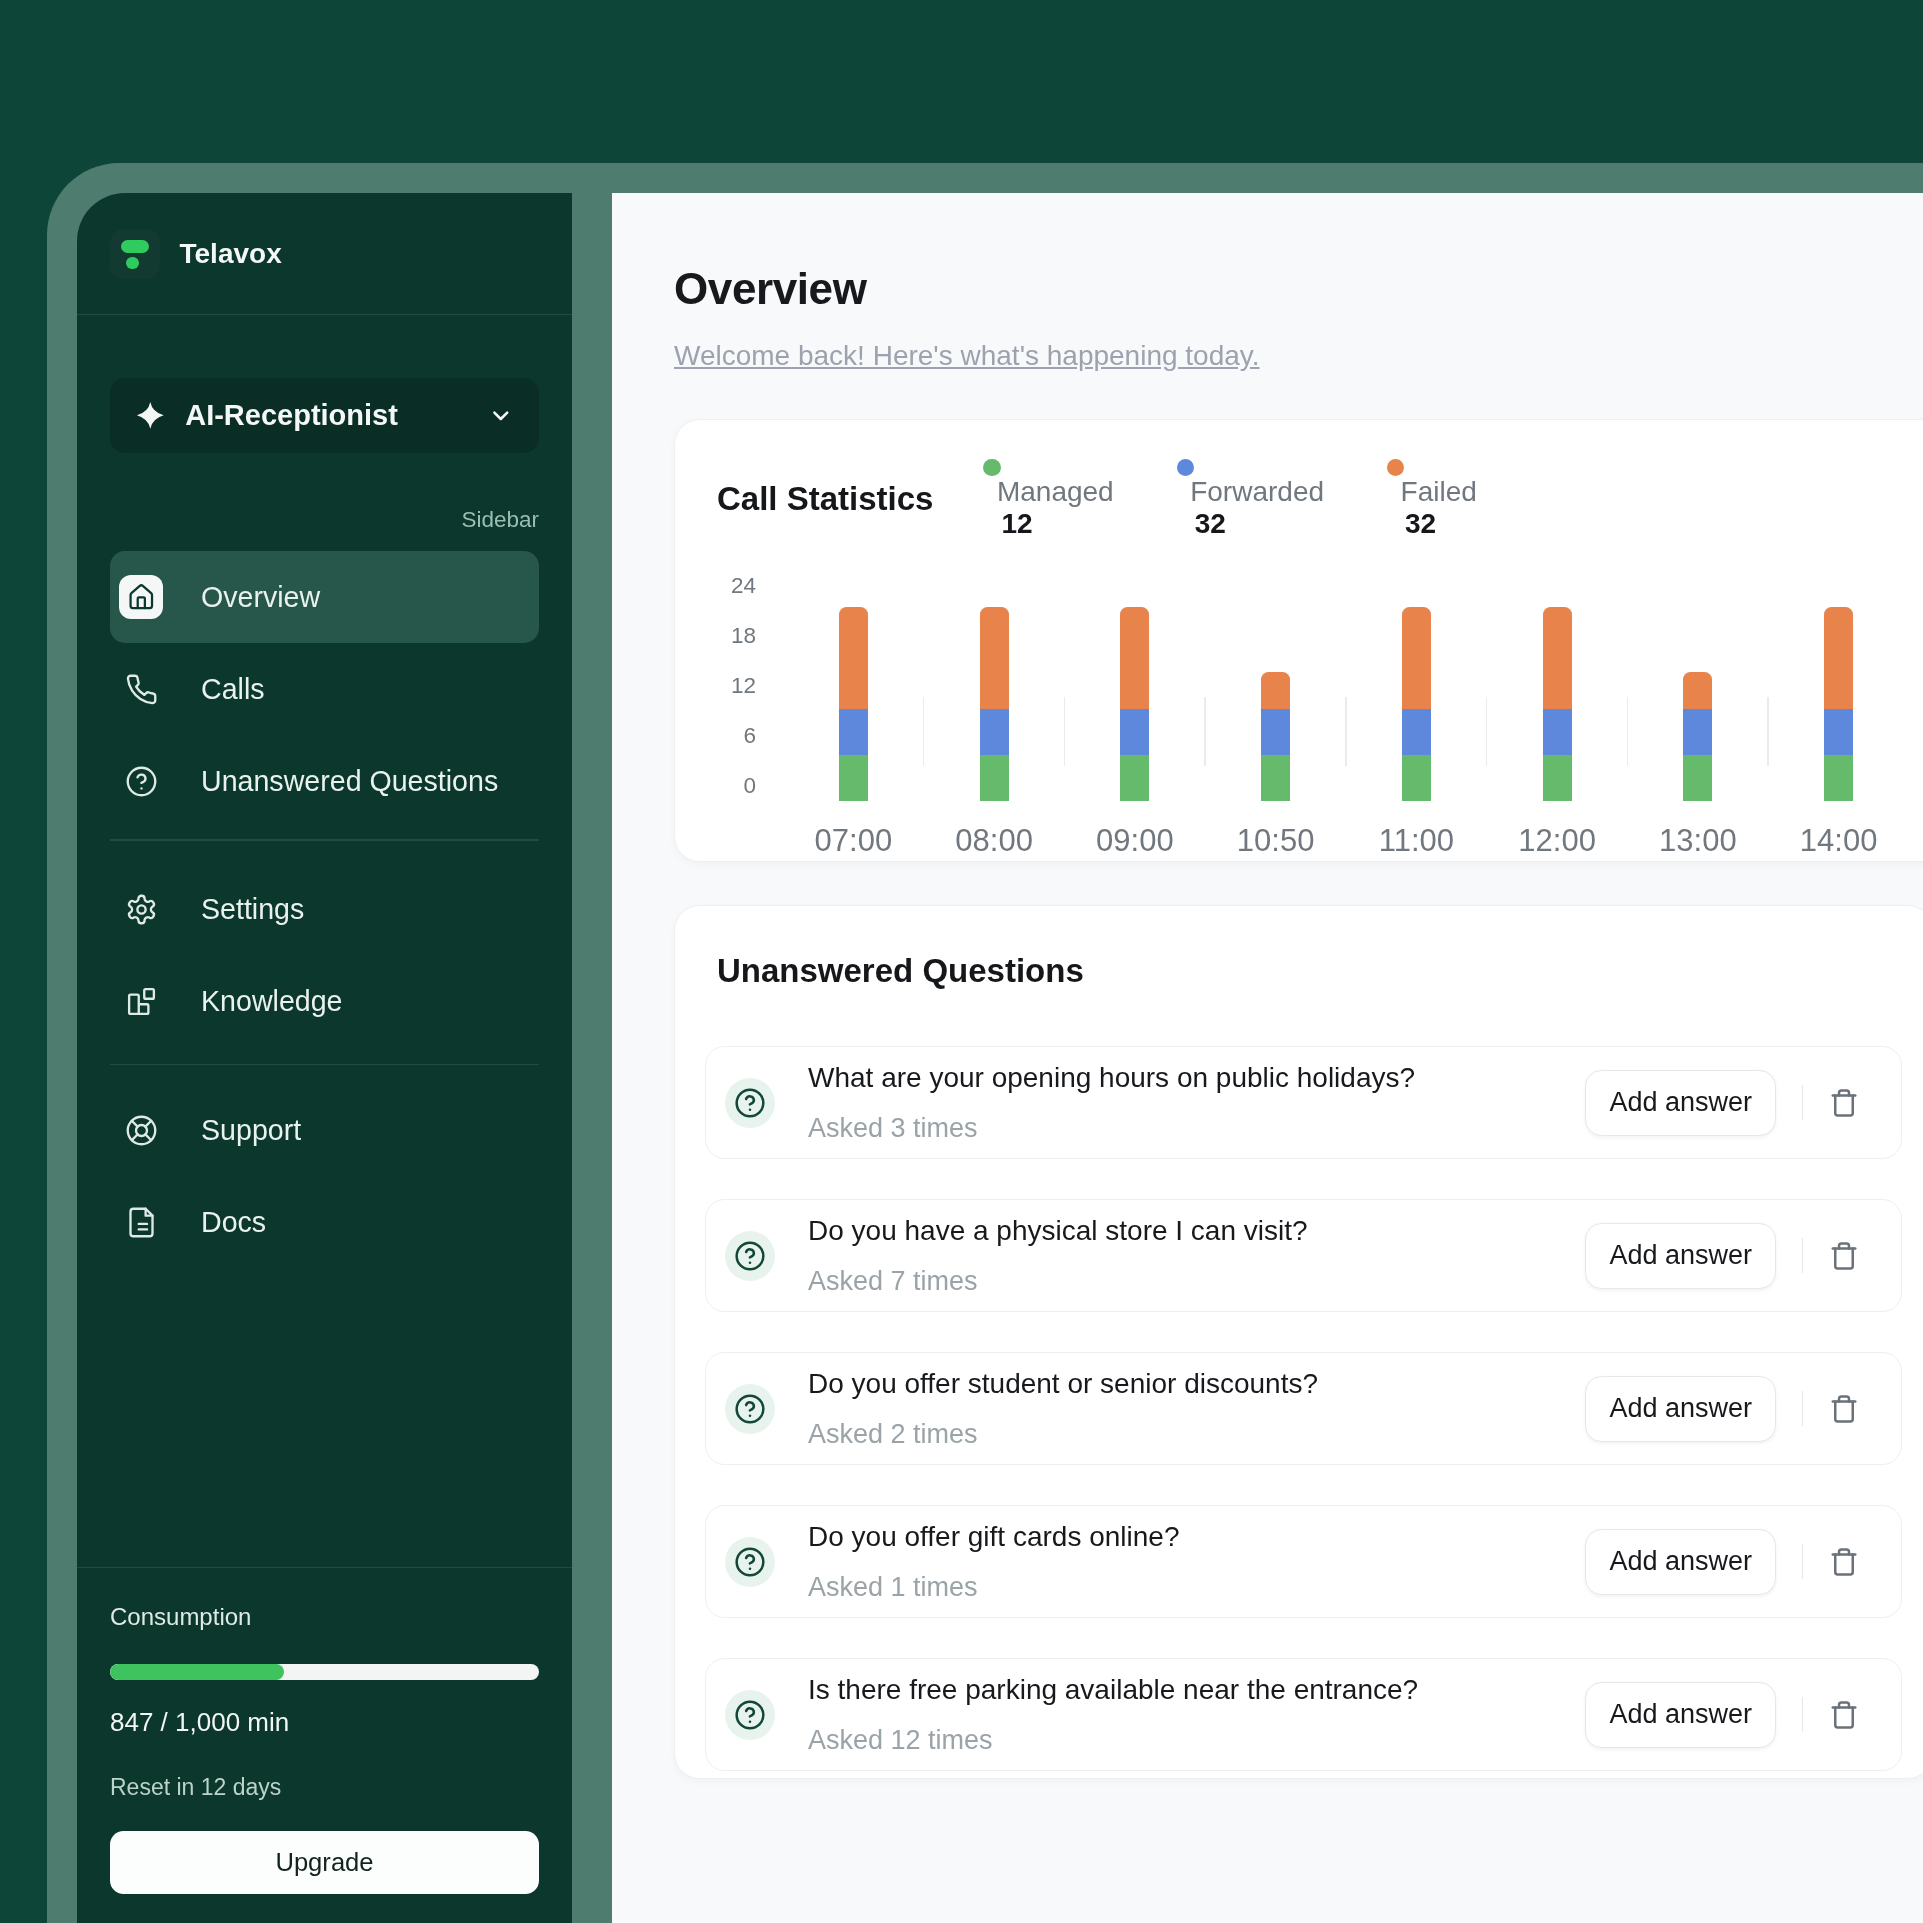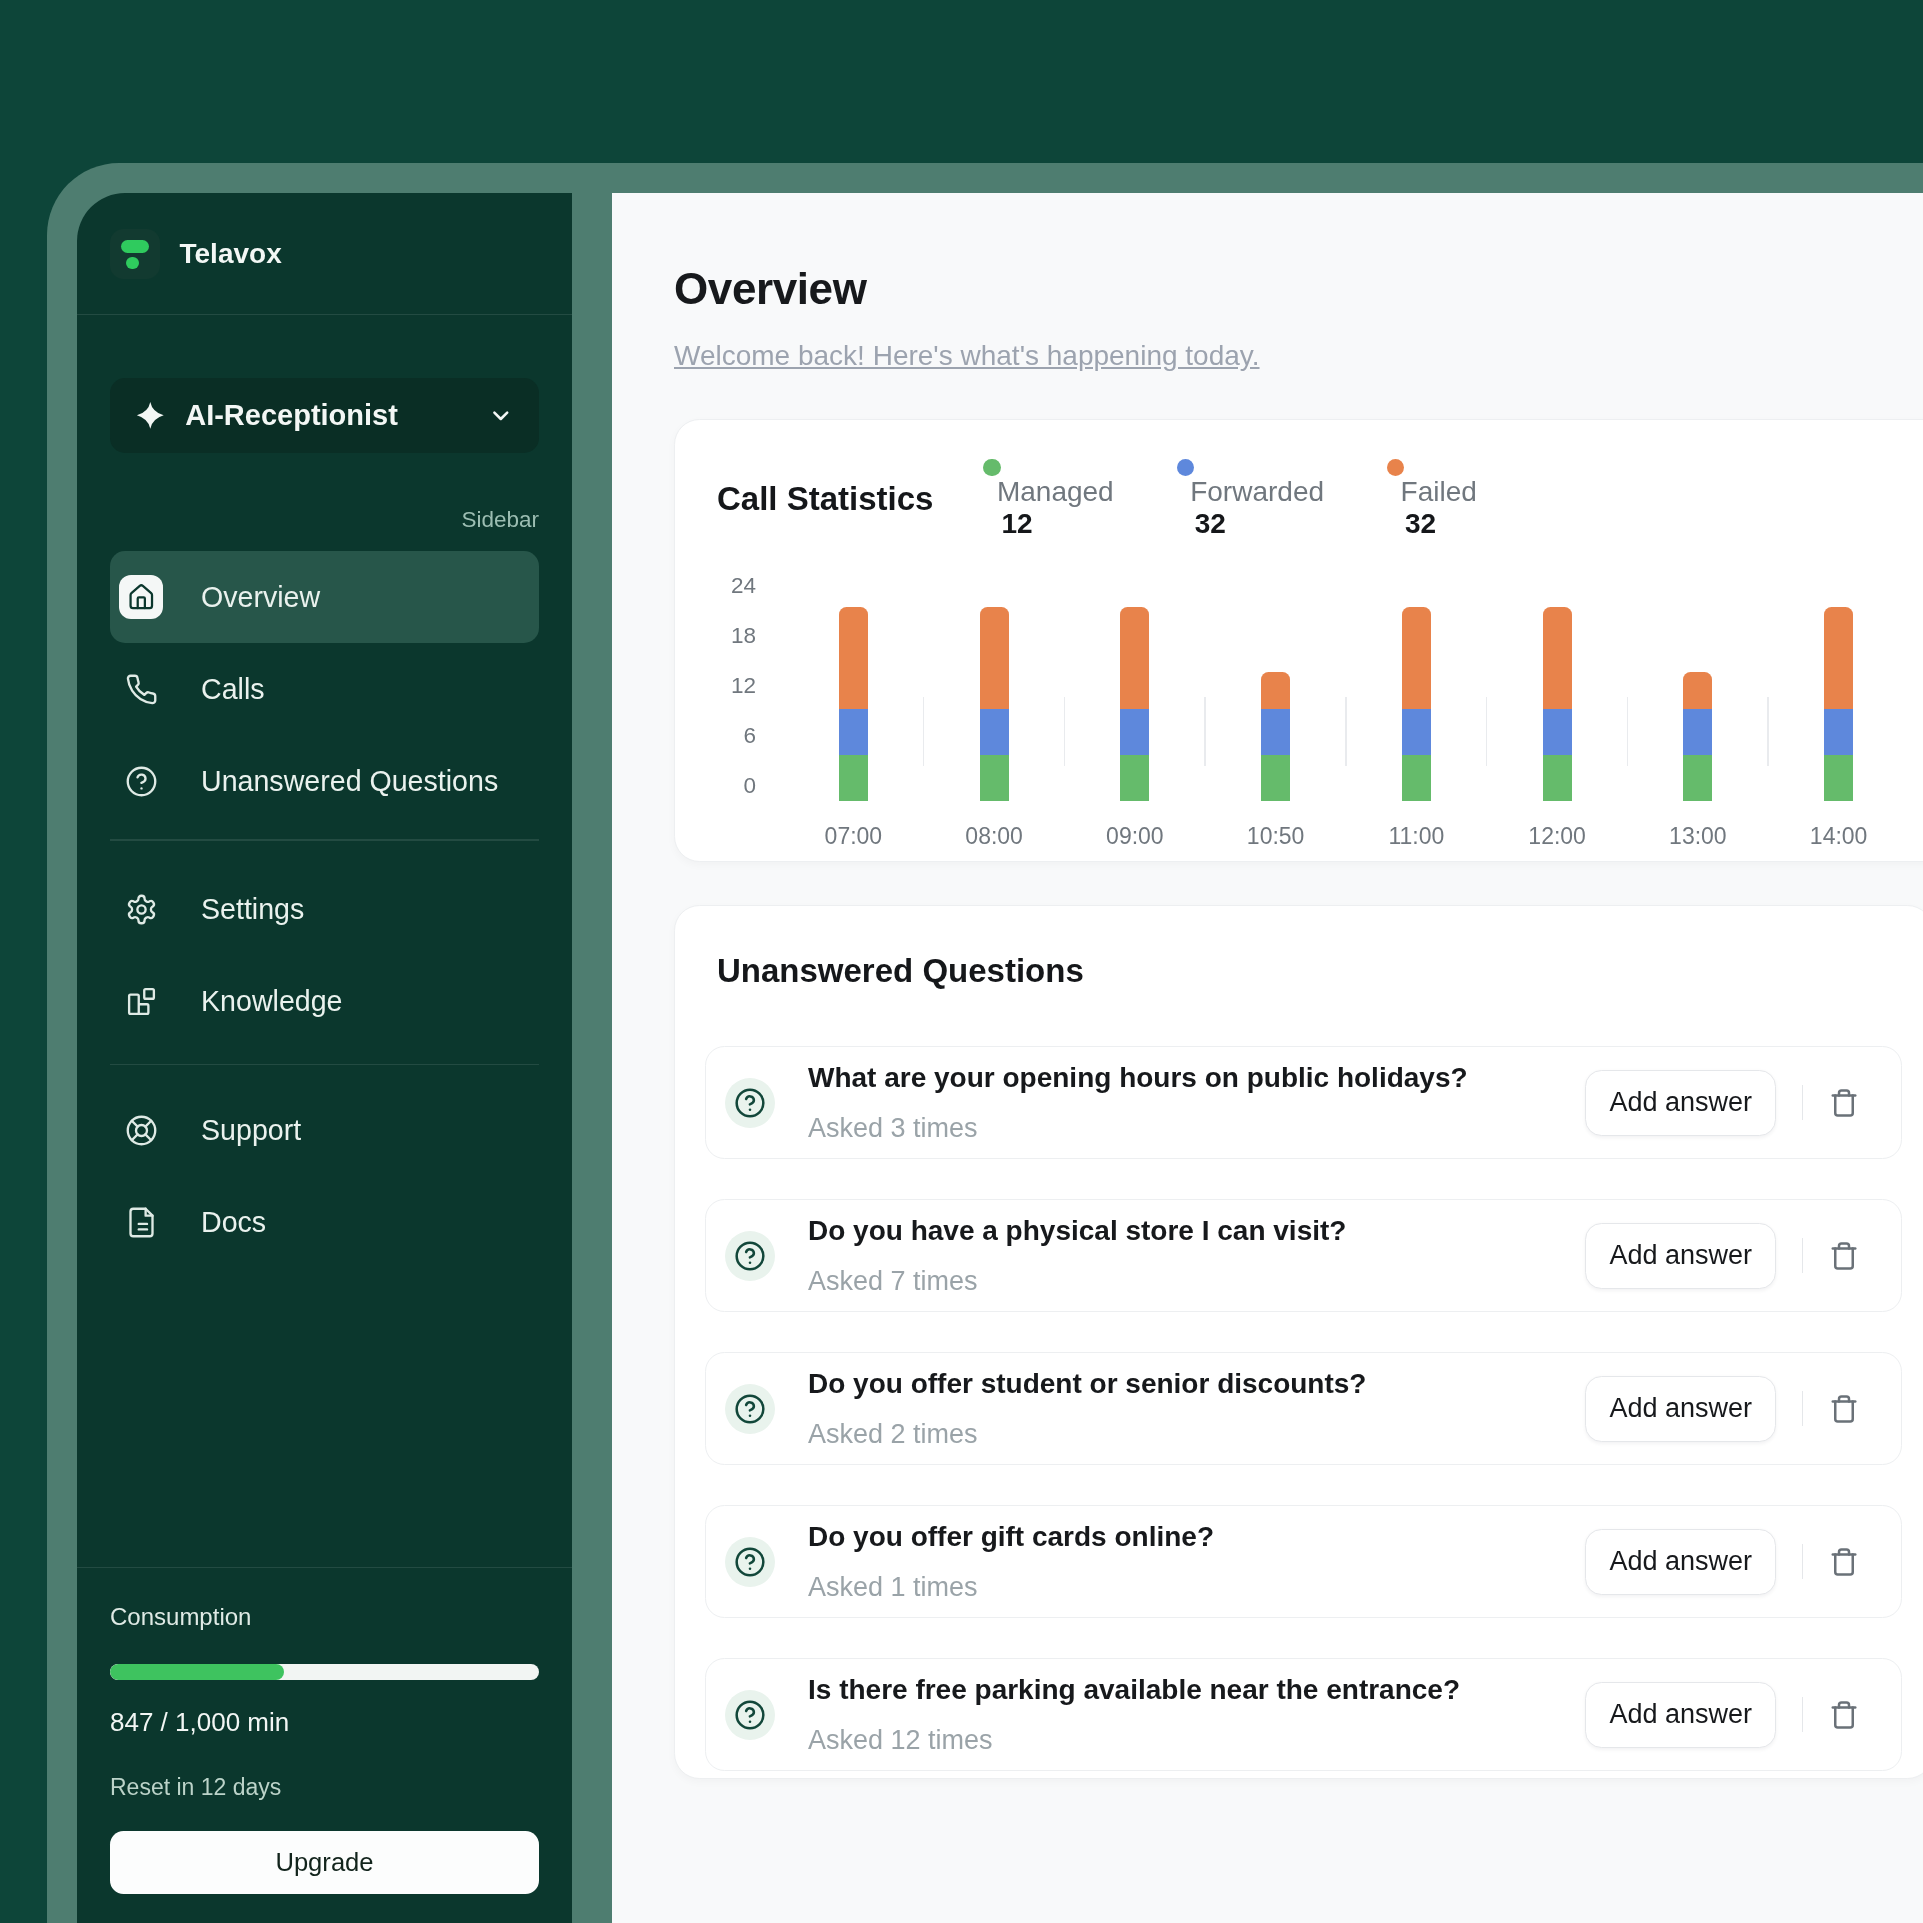--- a/index.html
+++ b/index.html
@@ -78,32 +78,32 @@
     justify-content:space-between; align-items:flex-end; font-size:22.5px; color:#70777E; }
   .y-axis span { line-height:1; transform:translateY(-3px); }
   .plot { flex:1; margin-left:27px; display:flex; }
   .group { flex:1; position:relative; display:flex; flex-direction:column; align-items:center; }
   .group:not(:first-child)::before { content:""; position:absolute; left:-0.8px; top:119px;
     width:1.5px; height:69px; background:#E9EBEE; }
   .bar-area { height:223px; display:flex; align-items:flex-end; }
   .bar { width:29px; border-radius:7.5px 7.5px 0 0; overflow:hidden;
     display:flex; flex-direction:column; justify-content:flex-end; }
   .bar .seg { width:100%; }
-  .x-label { margin-top:22.5px; font-size:23px; color:#70777E; }
+  .x-label { margin-top:22.5px; font-size:31px; color:#70777E; }
 
   .card-questions { margin-top:43px; width:1259px; height:874px; padding:30px 30px 0; }
   .q-title { margin:16.5px 0 0 12px; font-size:33px; font-weight:700; color:#15171A; }
   .rows { margin-top:56px; display:flex; flex-direction:column; gap:40px; }
   .q-row { height:113px; border:1.5px solid #EDEFF1; border-radius:19.5px; background:#fff;
     display:flex; align-items:center; padding:0 42px 0 19px; }
   .q-icon-wrap { width:50px; height:50px; border-radius:50%; background:#E9F3ED;
     display:flex; align-items:center; justify-content:center; color:#12473A; flex:0 0 50px; }
   .q-icon-wrap svg { width:32px; height:32px; }
   .q-texts { margin-left:33px; flex:1; min-width:0; }
-  .q-question { font-size:28px; font-weight:700; color:#17191C; }
+  .q-question { font-size:28px; font-weight:400; color:#17191C; }
   .q-asked { margin-top:19px; font-size:27px; color:#9AA3A8; }
   .add-btn { width:191px; height:66px; flex:0 0 191px; border:1.5px solid #E5E7EA; border-radius:16.5px;
     background:#fff; font-size:27px; font-weight:500; color:#17191C;
     display:flex; align-items:center; justify-content:center; cursor:pointer;
     box-shadow:0 1.5px 3.8px rgba(16,24,40,0.05); font-family:inherit; }
   .q-divider { width:1.5px; height:35px; background:#E5E7EA; margin:0 25.6px; flex:0 0 1.5px; }
   .trash-btn { color:#6A7178; background:none; border:none; padding:0; cursor:pointer; display:flex; }
   .trash-btn svg { width:30px; height:30px; }
 </style>
 </head>

